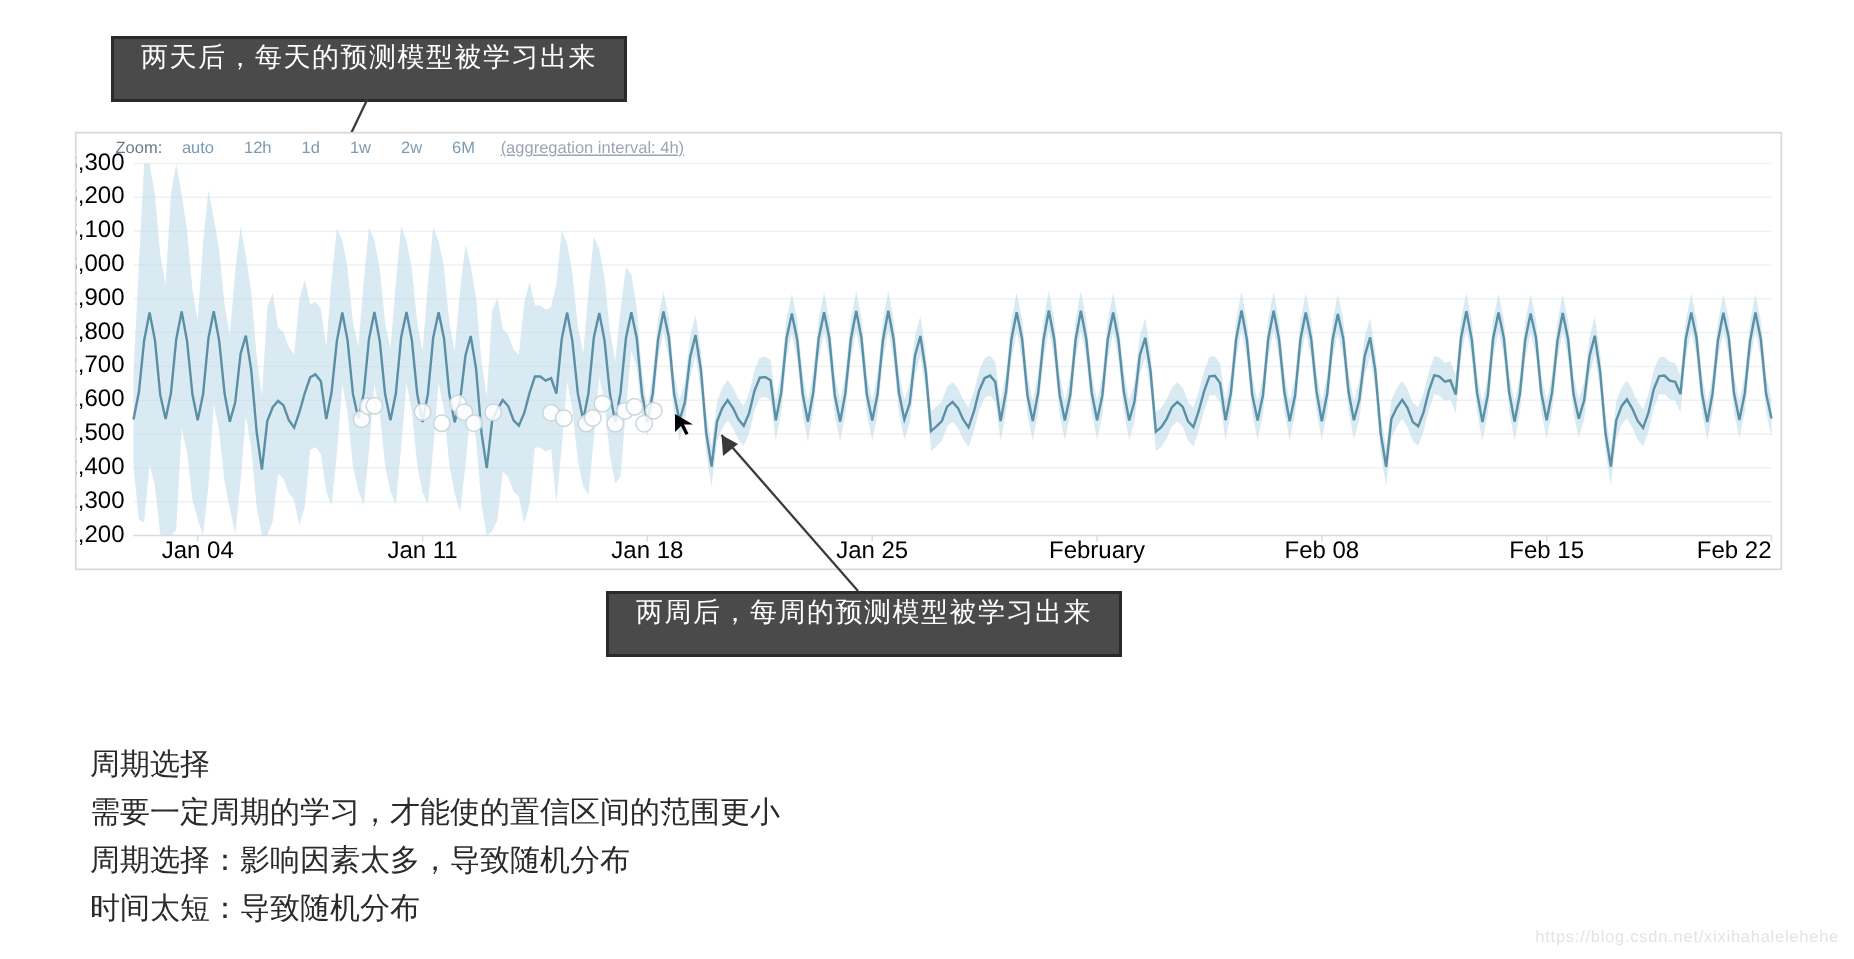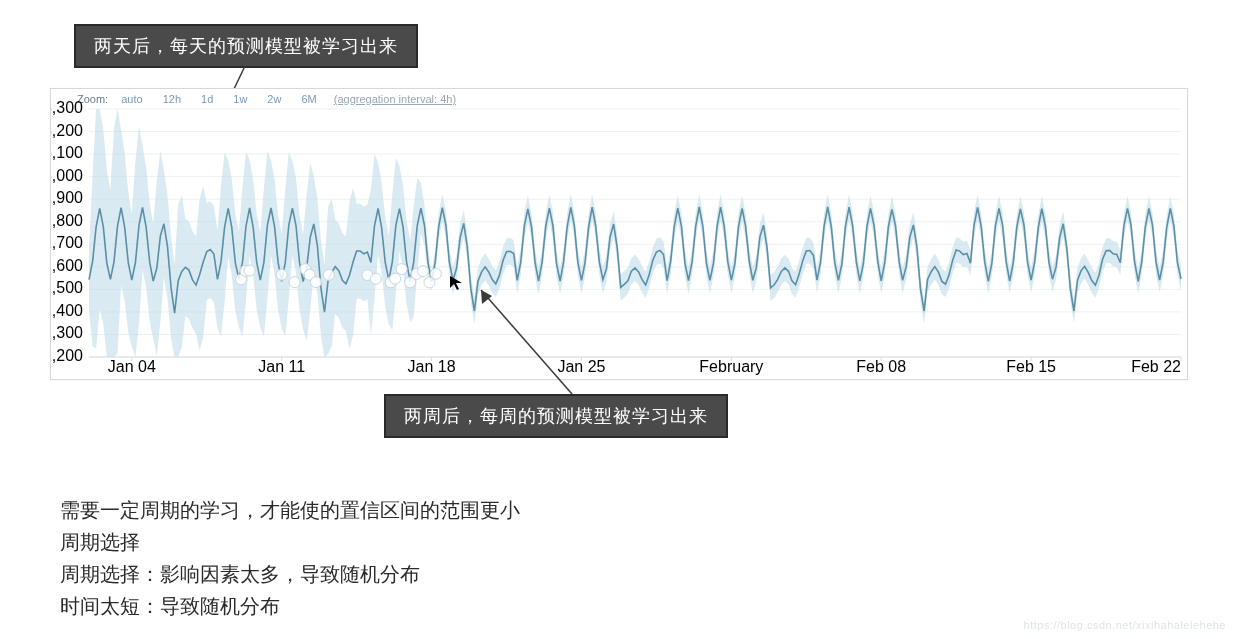--- a/index.html
+++ b/index.html
@@ -1,19 +1,19 @@
 <!DOCTYPE html>
 <html><head>
 <meta charset="utf-8">
 <style>
   html,body{margin:0;padding:0;background:#fff;font-family:"PingFang SC","Microsoft YaHei",Arial,sans-serif;color:#333;}
   #stage{position:relative;width:1236px;height:639px;overflow:hidden;}
-  .callout{position:absolute;background:#4a4a4a;border:2px solid #2a2a2a;color:#fff;width:340px;height:40px;display:flex;align-items:center;justify-content:center;font-size:18px;letter-spacing:1px;}
+  .callout{position:absolute;background:#4a4a4a;border:2px solid #2a2a2a;color:#fff;width:340px;height:40px;display:flex;justify-content:center;font-size:18px;letter-spacing:1px;}
   #callout-top{left:74px;top:24px;}
-  #callout-bottom{left:384px;top:394px;}
+  #callout-bottom{left:404px;top:394px;}
   #chart-panel{position:absolute;left:50px;top:88px;width:1136px;height:290px;border:1px solid #d8d8d8;background:#fff;box-shadow:0 0 1px rgba(0,0,0,0.1);}
   #zoom-bar{position:absolute;left:26px;top:4px;font-size:11px;color:#8a98a4;}
   #zoom-bar .zoom-label{color:#6a7a88;}
   #zoom-bar .zoom-link{color:#7a9ab2;margin:0 10px;}
   #zoom-bar .agg{color:#9aa6b2;margin-left:4px;text-decoration:underline;}
   #plot-svg{position:absolute;left:0;top:0;}
   .grid-line{stroke:#eef1f3;stroke-width:1;}
   .axis-line{stroke:#d8dde2;stroke-width:1;}
   .watermark{position:absolute;right:10px;bottom:8px;font-size:11px;color:#e0e4e8;letter-spacing:0.5px;margin-top:40px;}
   #notes{position:absolute;left:60px;top:494px;font-size:20px;line-height:32px;color:#2a2a2a;}
@@ -112,20 +112,20 @@
     <polygon class="arrow-head" points="481,290 482,304 492,296"></polygon>
 
     <polygon points="450,276 450,288 454,284 457,290 459,289 456,283 462,283" fill="#000"></polygon>
   </svg>
 
   <div id="callout-bottom" class="callout">
     <span>两周后，每周的预测模型被学习出来</span>
   </div>
 
   <div id="notes">
+    <p>周期选择</p>
     <p>需要一定周期的学习，才能使的置信区间的范围更小</p>
-    <p>周期选择</p>
     <p>周期选择：影响因素太多，导致随机分布</p>
     <p>时间太短：导致随机分布</p>
   </div>
 
   <div class="watermark">https://blog.csdn.net/xixihahalelehehe</div>
 </div>
 
 </body></html>

